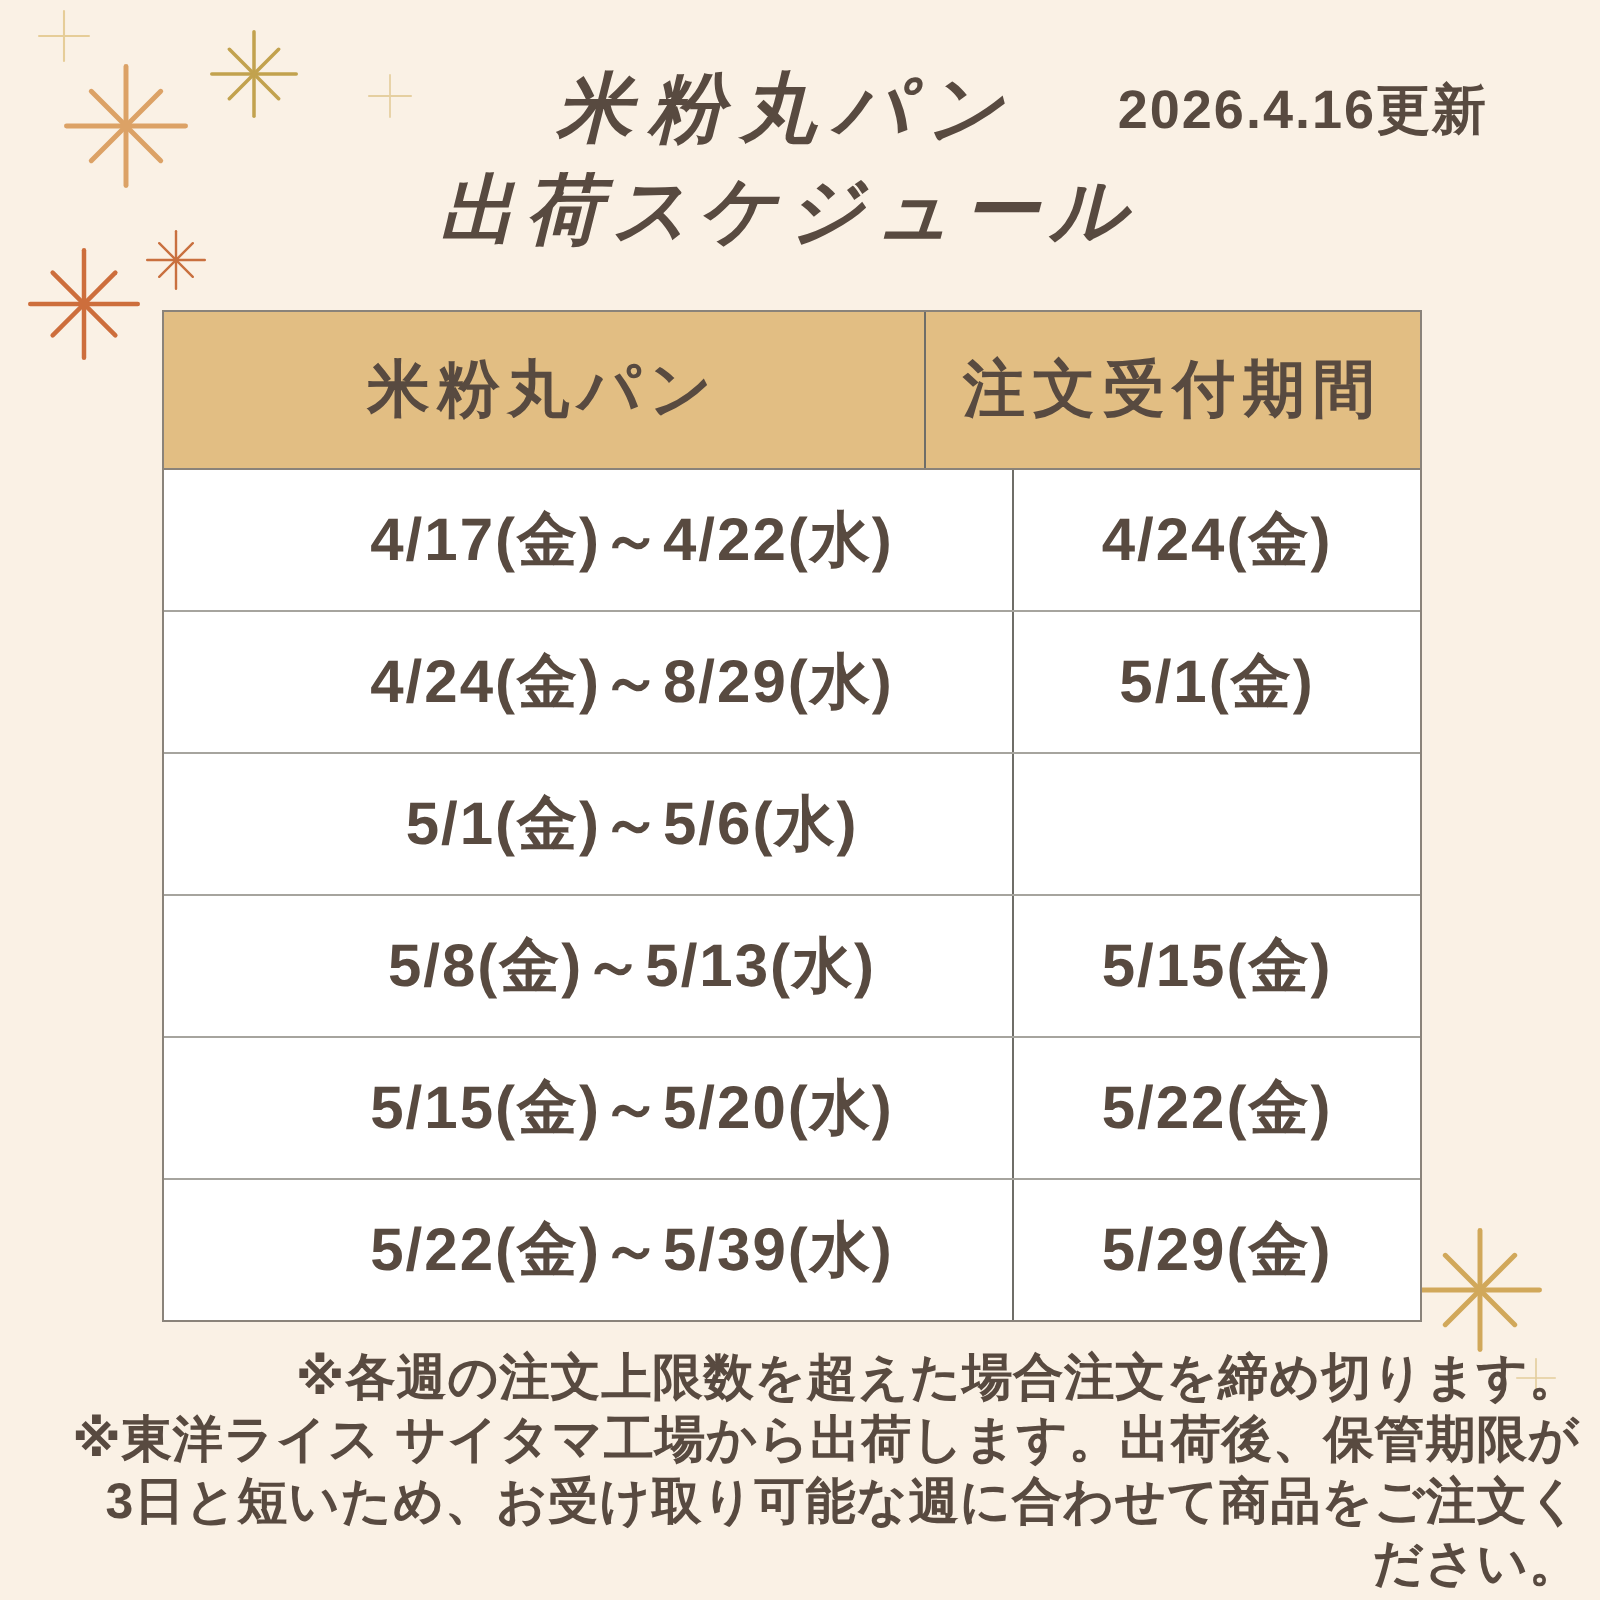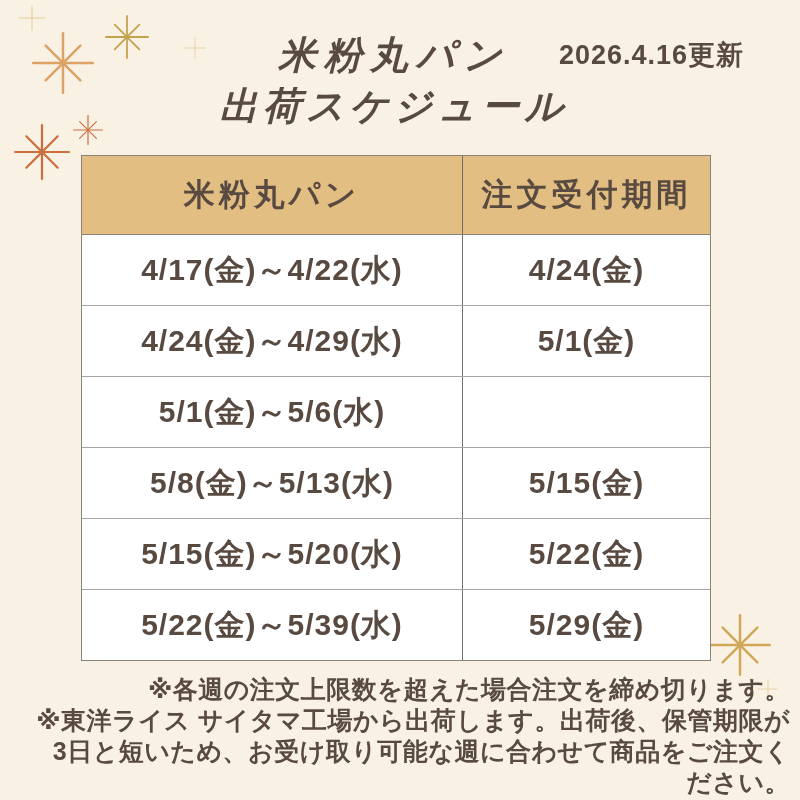--- a/index.html
+++ b/index.html
@@ -38,21 +38,21 @@
     letter-spacing:1px;
   }
   .schedule-table{
     position:absolute;
     left:81px;top:155px;
     width:628px;
     background:var(--cell);
     border:1px solid var(--border);
   }
   .tr{display:flex;}
-  .tr.body{height:70px;}
+  .tr.body{height:70px;padding-left:44px;}
   .tr.body + .tr.body{border-top:1px solid var(--line);}
   .thead{
     height:78px;
     background:var(--header-fill);
     border-bottom:1px solid var(--border);
   }
   .cell{
     display:flex;align-items:center;justify-content:center;
     font-weight:bold;
     color:var(--text);
@@ -133,21 +133,21 @@
     <div class="tr thead">
       <div class="cell th col-period">米粉丸パン</div>
       <div class="cell th col-ship">注文受付期間</div>
     </div>
 
     <div class="tr body">
       <div class="cell td col-period">4/17(金)～4/22(水)</div>
       <div class="cell td col-ship">4/24(金)</div>
     </div>
     <div class="tr body">
-      <div class="cell td col-period">4/24(金)～4/29(水)</div>
+      <div class="cell td col-period">4/24(金)～8/29(水)</div>
       <div class="cell td col-ship">5/1(金)</div>
     </div>
     <div class="tr body">
       <div class="cell td col-period">5/1(金)～5/6(水)</div>
     </div>
     <div class="tr body">
       <div class="cell td col-period">5/8(金)～5/13(水)</div>
       <div class="cell td col-ship">5/15(金)</div>
     </div>
     <div class="tr body">

